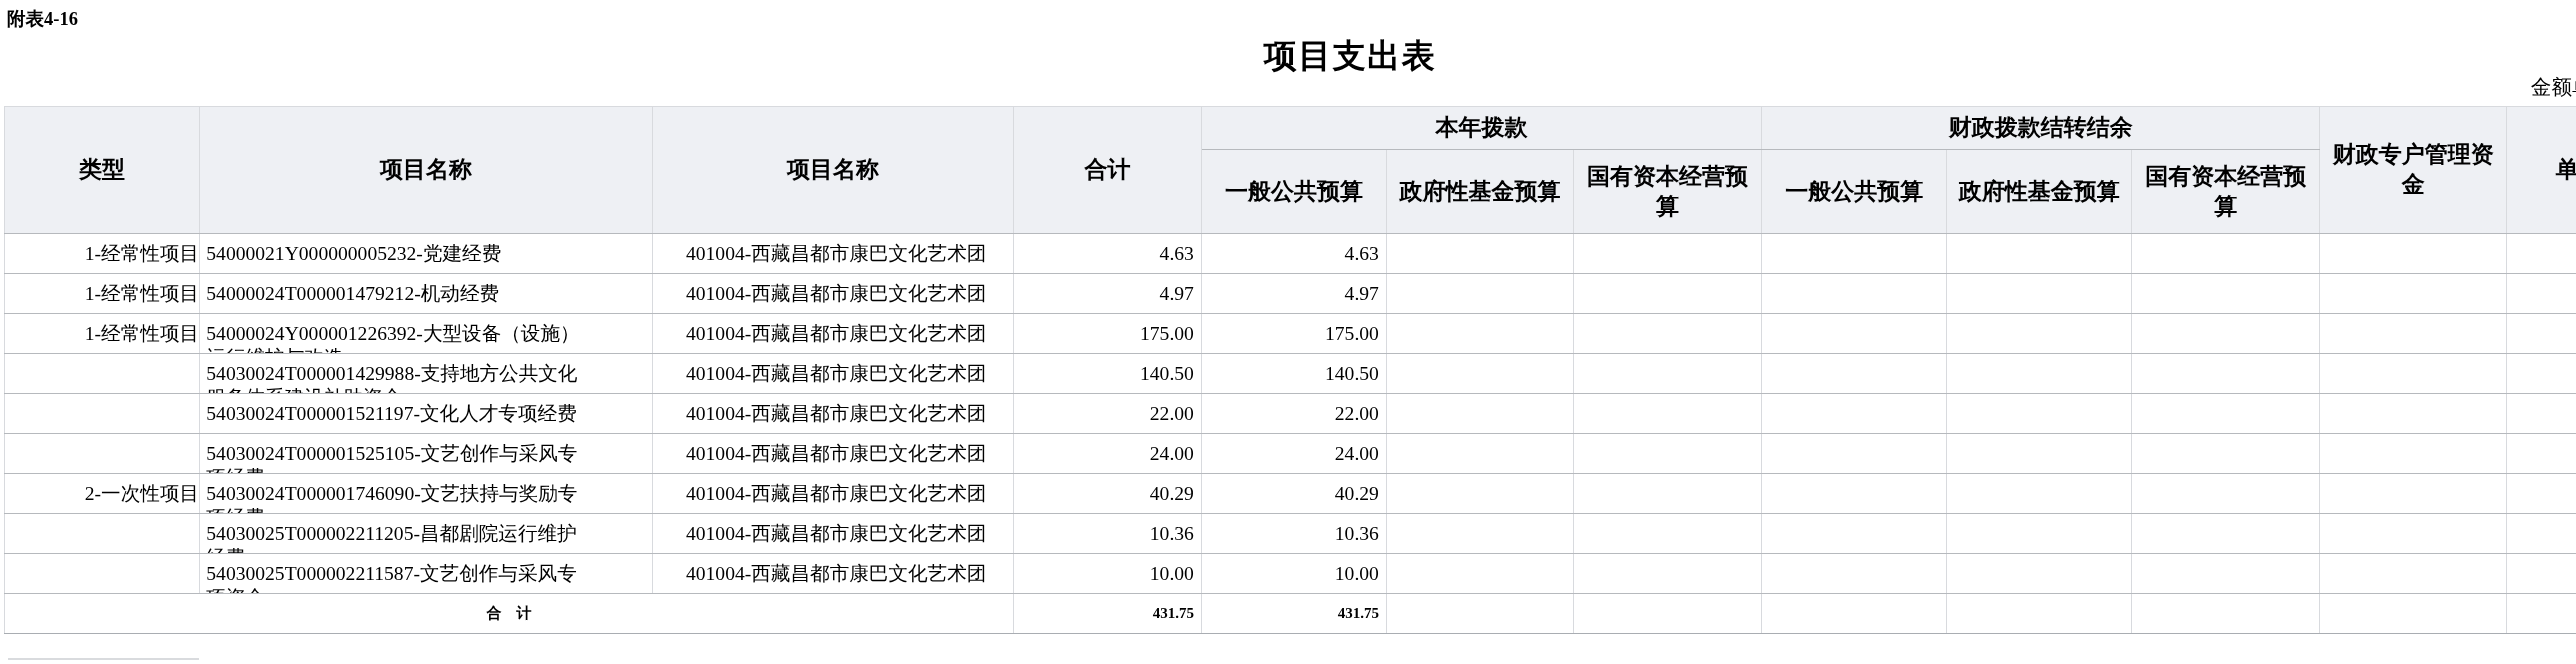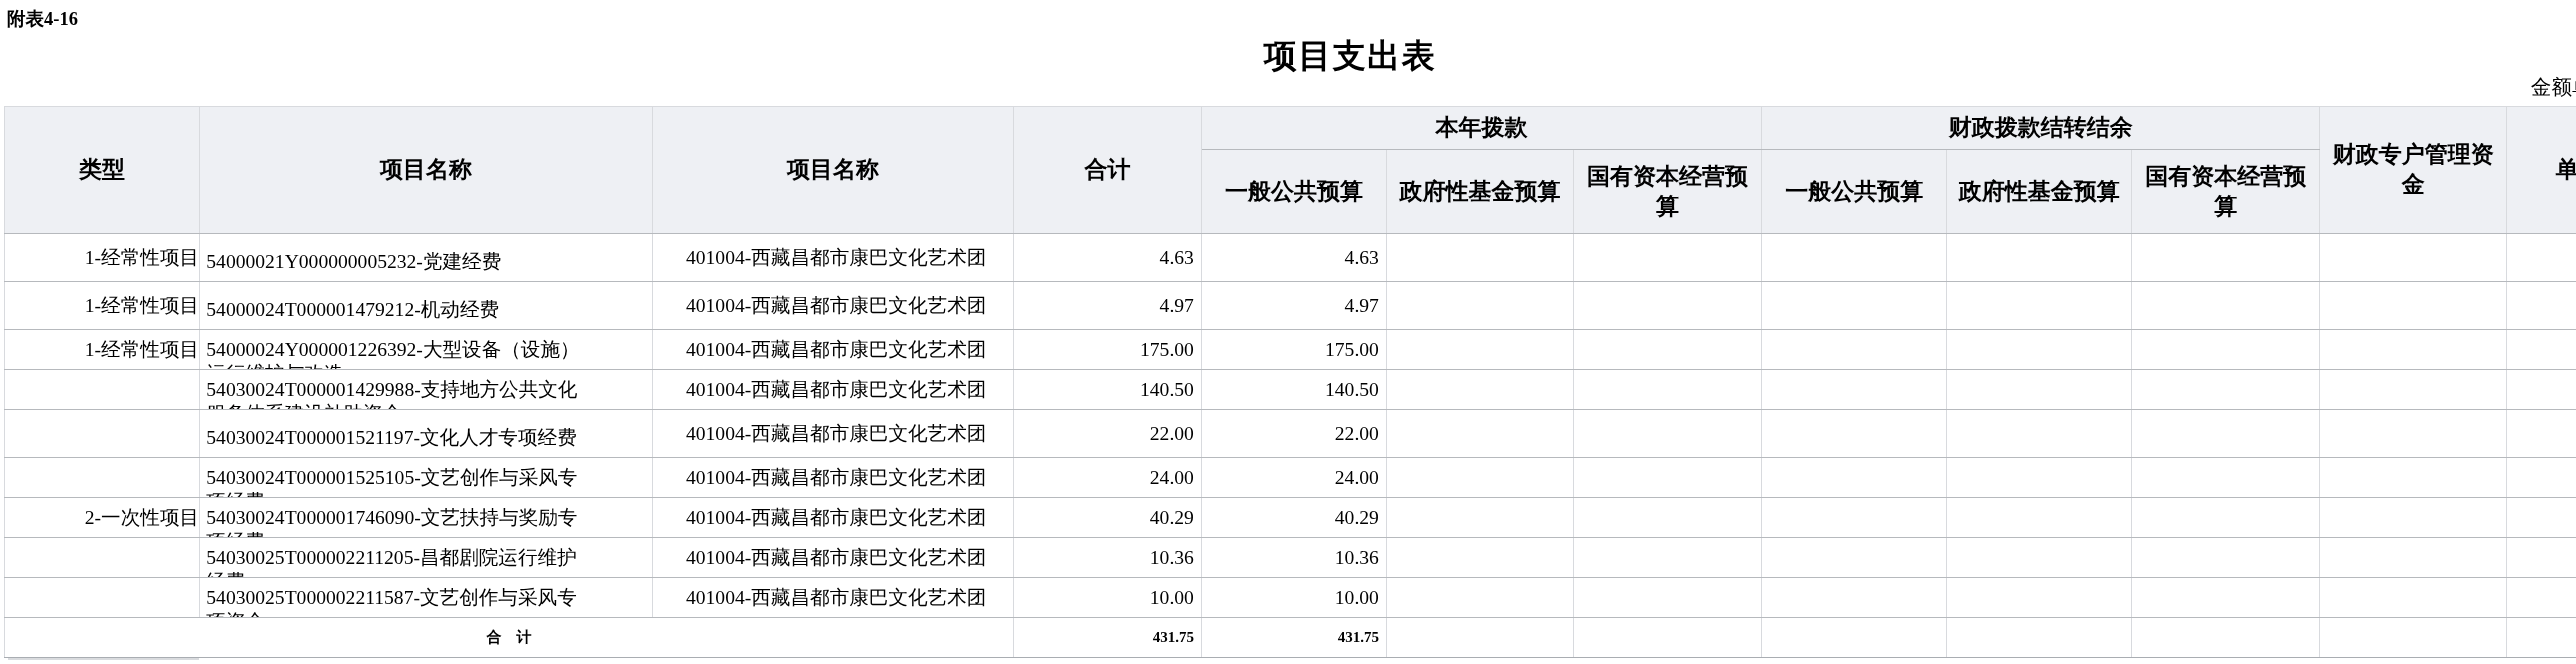--- a/index.html
+++ b/index.html
@@ -44,21 +44,21 @@
   thead tr.h2 th{height:83px;border-top:1px solid #cfd3d7;}
   thead th{border-bottom:1.5px solid #b6b9bd;}
   tbody td{
     height:39px;font-size:19.6px;vertical-align:middle;
     border-top:1.5px solid #b6b9bd;border-bottom:1.5px solid #b6b9bd;
     padding:0;
   }
   td.type{padding-left:7.2px;text-align:right;}
   td.name{padding:0;}
   .nb{height:39px;overflow:hidden;padding-left:6.2px;box-sizing:border-box;white-space:nowrap;text-align:left;}
-  .nb.single{display:flex;align-items:center;margin-top:8px;}
+  .nb.single{display:flex;align-items:center;}
   .nb.double{line-height:24px;padding-top:7.7px;}
   td.unit{padding-left:6.2px;text-align:center;}
   td.num{padding-right:7.2px;text-align:right;}
   tr.total-row td{
     height:39px;font-size:15px;font-weight:bold;
     border-top:1.5px solid #b6b9bd;border-bottom:1.5px solid #a9adb2;
   }
   tr.total-row td.tlabel{text-align:center;}
   .partial-line{
     position:absolute;left:8.2px;top:658px;width:191px;height:1.5px;

